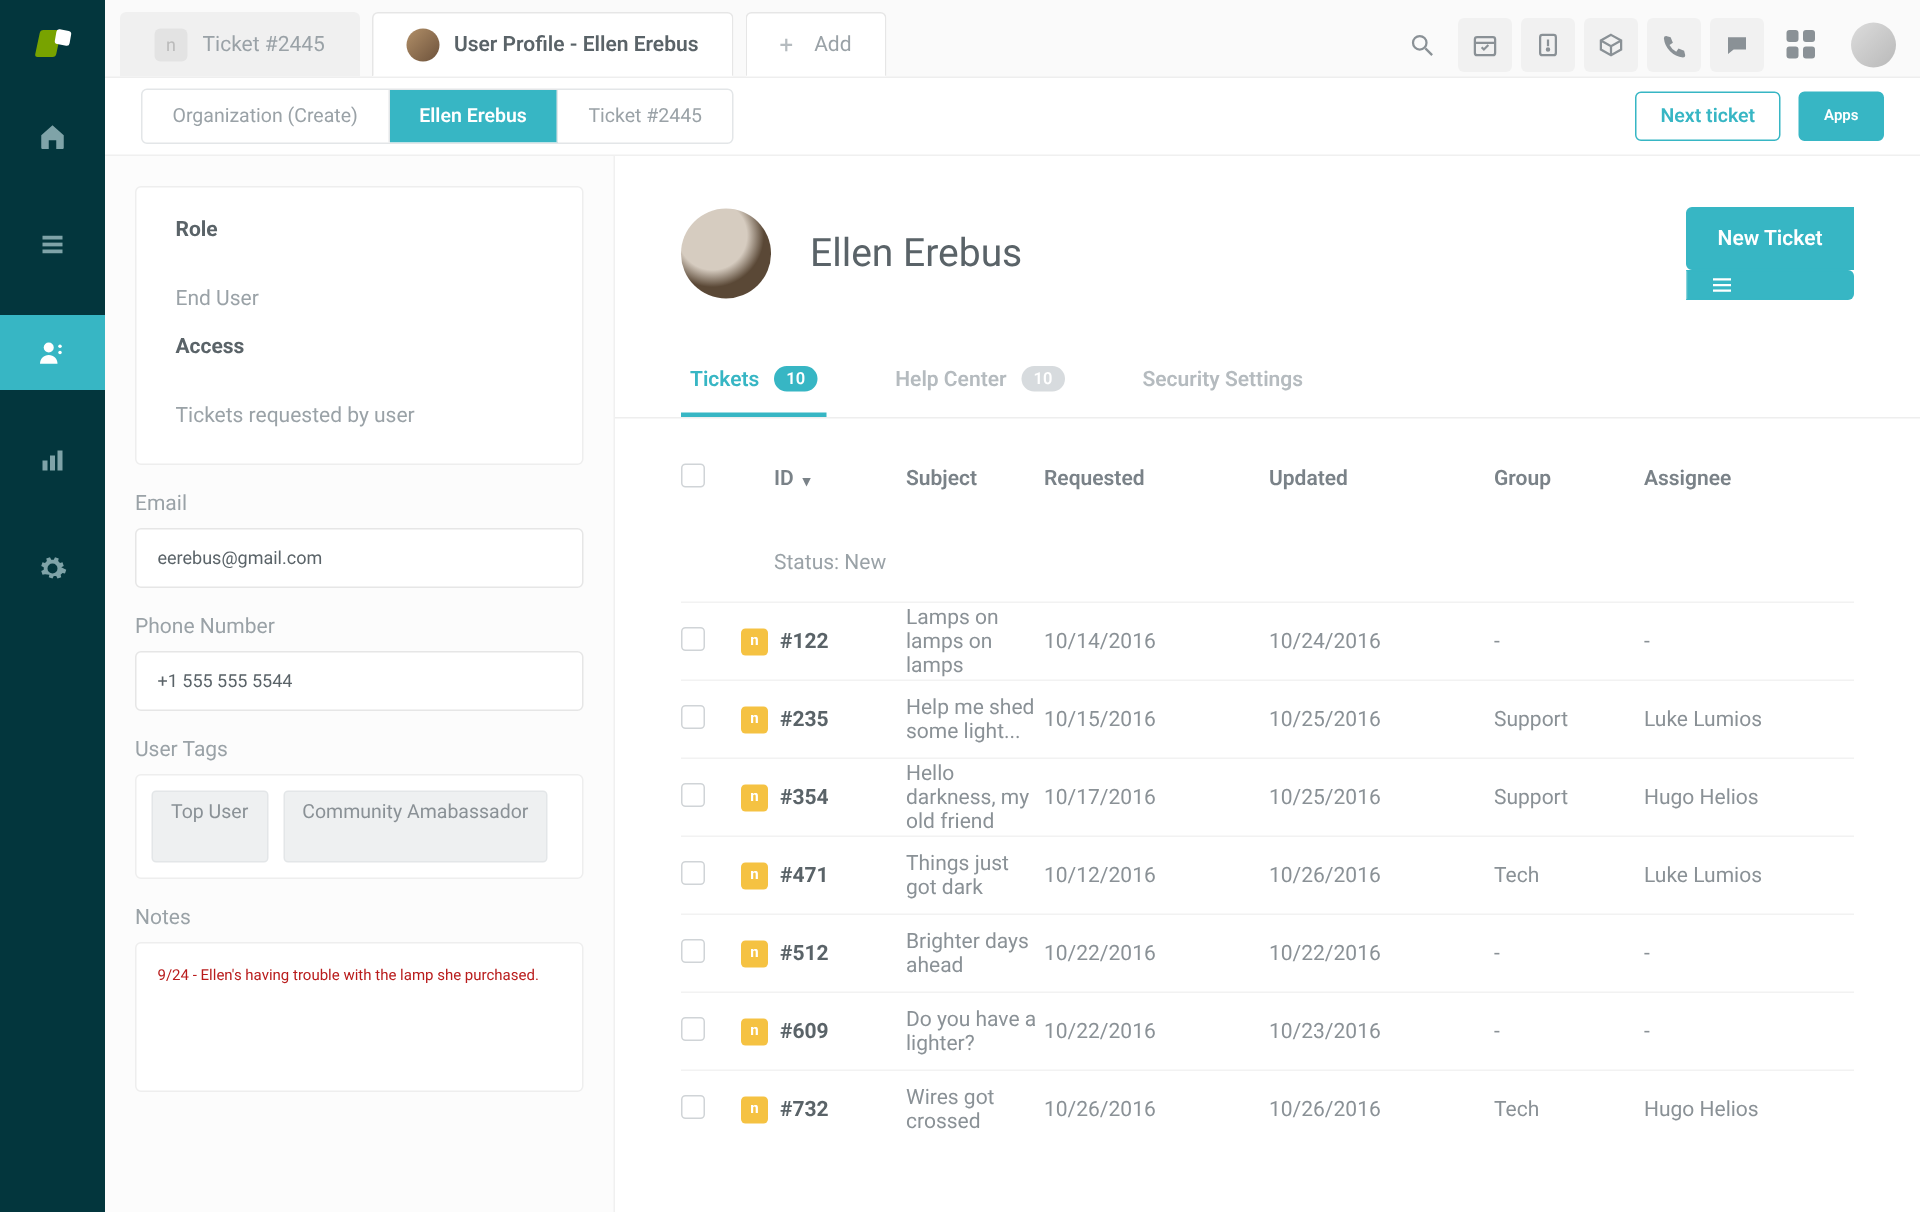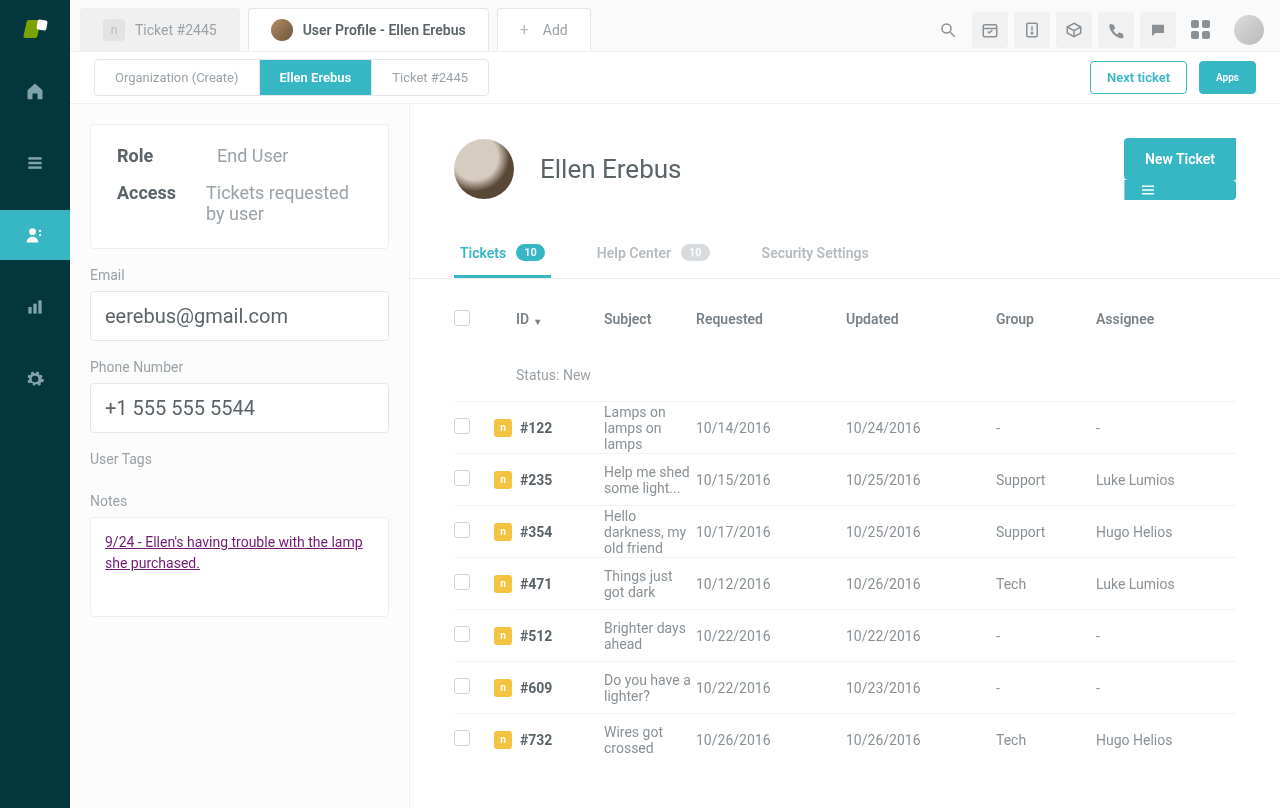--- a/index.html
+++ b/index.html
@@ -37,29 +37,29 @@
   .subbar .pill { padding:10px 20px; font-size:13px; color:#9aa2a7; cursor:pointer; border-right:1px solid #e3e6e8;}
   .subbar .pill:last-child{border-right:none;}
   .subbar .pill.active{ background:#37b6c4; color:#fff; font-weight:600;}
   .subbar .right-actions{margin-left:auto;display:flex;gap:12px;}
   .btn-outline{border:1px solid #37b6c4;color:#37b6c4;background:#fff;padding:8px 16px;border-radius:4px;font-size:13px;font-weight:600;cursor:pointer;}
   .btn-primary{background:#37b6c4;color:#fff;border:1px solid #37b6c4;padding:8px 16px;border-radius:4px;font-size:10px;font-weight:600;cursor:pointer;}
   
   .body{flex:1;display:flex;overflow:hidden;}
   .side{width:340px;border-right:1px solid #f0f0f0;padding:20px;display:flex;flex-direction:column;gap:18px;overflow:auto;background:#fcfcfc;}
   .card{border:1px solid #eee;border-radius:4px;padding:20px 26px;background:#fff;}
-  .card .row{display:flex;gap:30px;margin-bottom:16px;font-size:18px;}
+  .card .row{display:flex;gap:30px;margin-bottom:16px;font-size:14px;flex-direction:column;}
   .card .row:last-child{margin-bottom:4px;}
   .card .lab{color:#5a6368;font-weight:700;width:70px;}
   .card .val{color:#9aa2a7;}
   .field-label{color:#9aa2a7;font-size:14px;margin-bottom:8px;}
-  .field-input{width:100%;border:1px solid #e6e6e6;border-radius:4px;padding:12px 14px;font-size:20px;color:#5a6368;background:#fff;}
+  .field-input{width:100%;border:1px solid #e6e6e6;border-radius:4px;padding:12px 14px;font-size:12px;color:#5a6368;background:#fff;}
   .tags{display:flex;gap:10px;flex-wrap:wrap;border:1px solid #eee;border-radius:4px;padding:10px;background:#fff;min-height:70px;}
   .tag{background:#eef0f1;border:1px solid #e3e6e8;color:#8a9196;padding:6px 12px;border-radius:3px;font-size:13px;}
-  .notes{border:1px solid #eee;border-radius:4px;padding:14px;background:#fff;color:#701a75;font-size:14px;line-height:1.5;min-height:100px;text-decoration:underline;}
+  .notes{border:1px solid #eee;border-radius:4px;padding:14px;background:#fff;color:#b91c1c;font-size:10px;line-height:1.5;min-height:100px;}
   
   .content{flex:1;display:flex;flex-direction:column;overflow:auto;}
   .profile-head{display:flex;align-items:center;justify-content:space-between;padding:34px 44px 30px;}
   .profile-head .left{display:flex;align-items:center;gap:26px;}
   .profile-head .avatar-lg{width:60px;height:60px;border-radius:50%;background:radial-gradient(circle at 35% 30%, #d6ccc0 0 40%, #5a4836 60% 100%);}
   .profile-head h1{font-size:26px;color:#5a6368;font-weight:400;}
   .profile-head .actions{display:flex;flex-direction:column;}
   .profile-head .btn-primary{border-radius:4px 0 0 4px;padding:12px 20px;font-size:14px;}
   .profile-head .btn-menu{background:#37b6c4;border:1px solid #37b6c4;border-left:1px solid rgba(255,255,255,.4);color:#fff;border-radius:0 4px 4px 0;padding:0 14px;cursor:pointer;display:flex;align-items:center;}
   .profile-head .btn-menu svg{width:18px;height:18px;stroke:#fff;fill:none;stroke-width:2;}
@@ -227,20 +227,24 @@
         <div>
           <div class="field-label">Email</div>
           <input class="field-input" value="eerebus@gmail.com" style="">
         </div>
         <div>
           <div class="field-label">Phone Number</div>
           <input class="field-input" value="+1 555 555 5544" style="">
         </div>
         <div>
           <div class="field-label">User Tags</div>
+          <div class="tags">
+            <span class="tag">Top User</span>
+            <span class="tag">Community Amabassador</span>
+          </div>
         </div>
         <div>
           <div class="field-label">Notes</div>
           <div class="notes">9/24 - Ellen's having trouble with the lamp she purchased.</div>
         </div>
       </div>
 
       <div class="content">
         <div class="profile-head">
           <div class="left">

